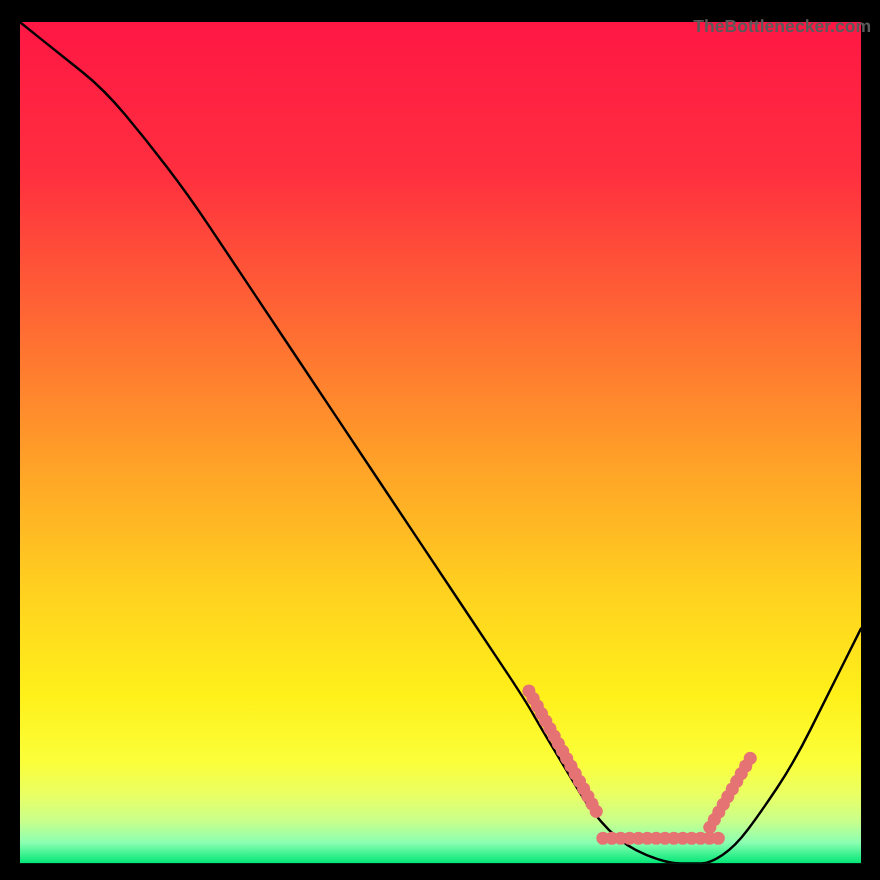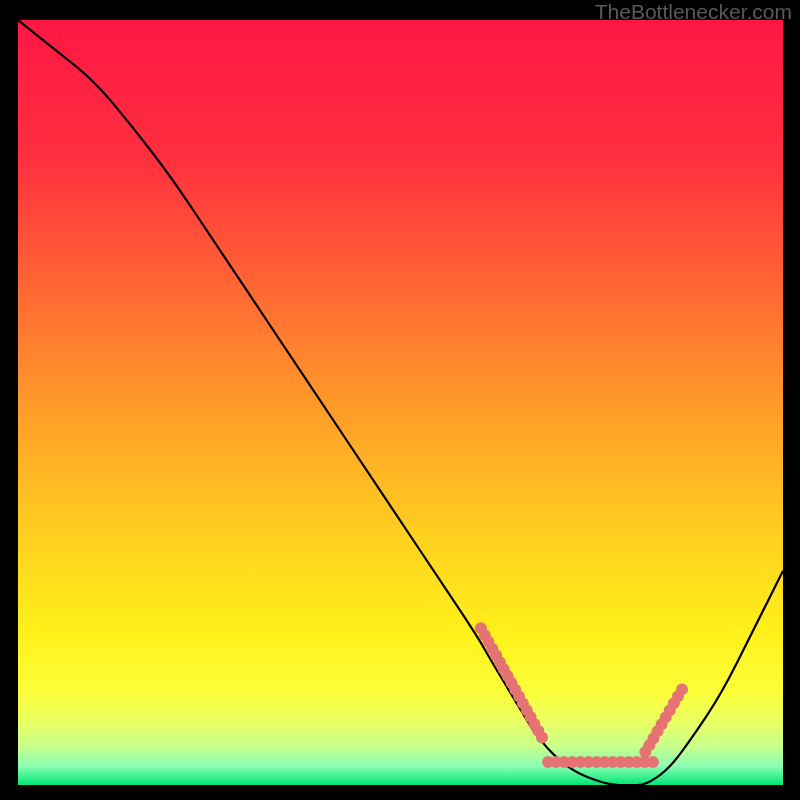--- a/index.html
+++ b/index.html
@@ -6,25 +6,25 @@
     margin: 0;
     padding: 0;
     width: 800px;
     height: 800px;
     position: relative;
     background: #000;
     font-family: Arial, sans-serif;
   }
   .watermark {
     position: absolute;
-    top: 0;
+    top: 16px;
     right: 8px;
     color: #5a5a5a;
-    font-size: 21px;
-    font-weight: normal;
+    font-size: 16px;
+    font-weight: bold;
     z-index: 10;
   }
   .plot-area {
     position: absolute;
     left: 18px;
     top: 20px;
     width: 765px;
     height: 765px;
     overflow: hidden;
   }

